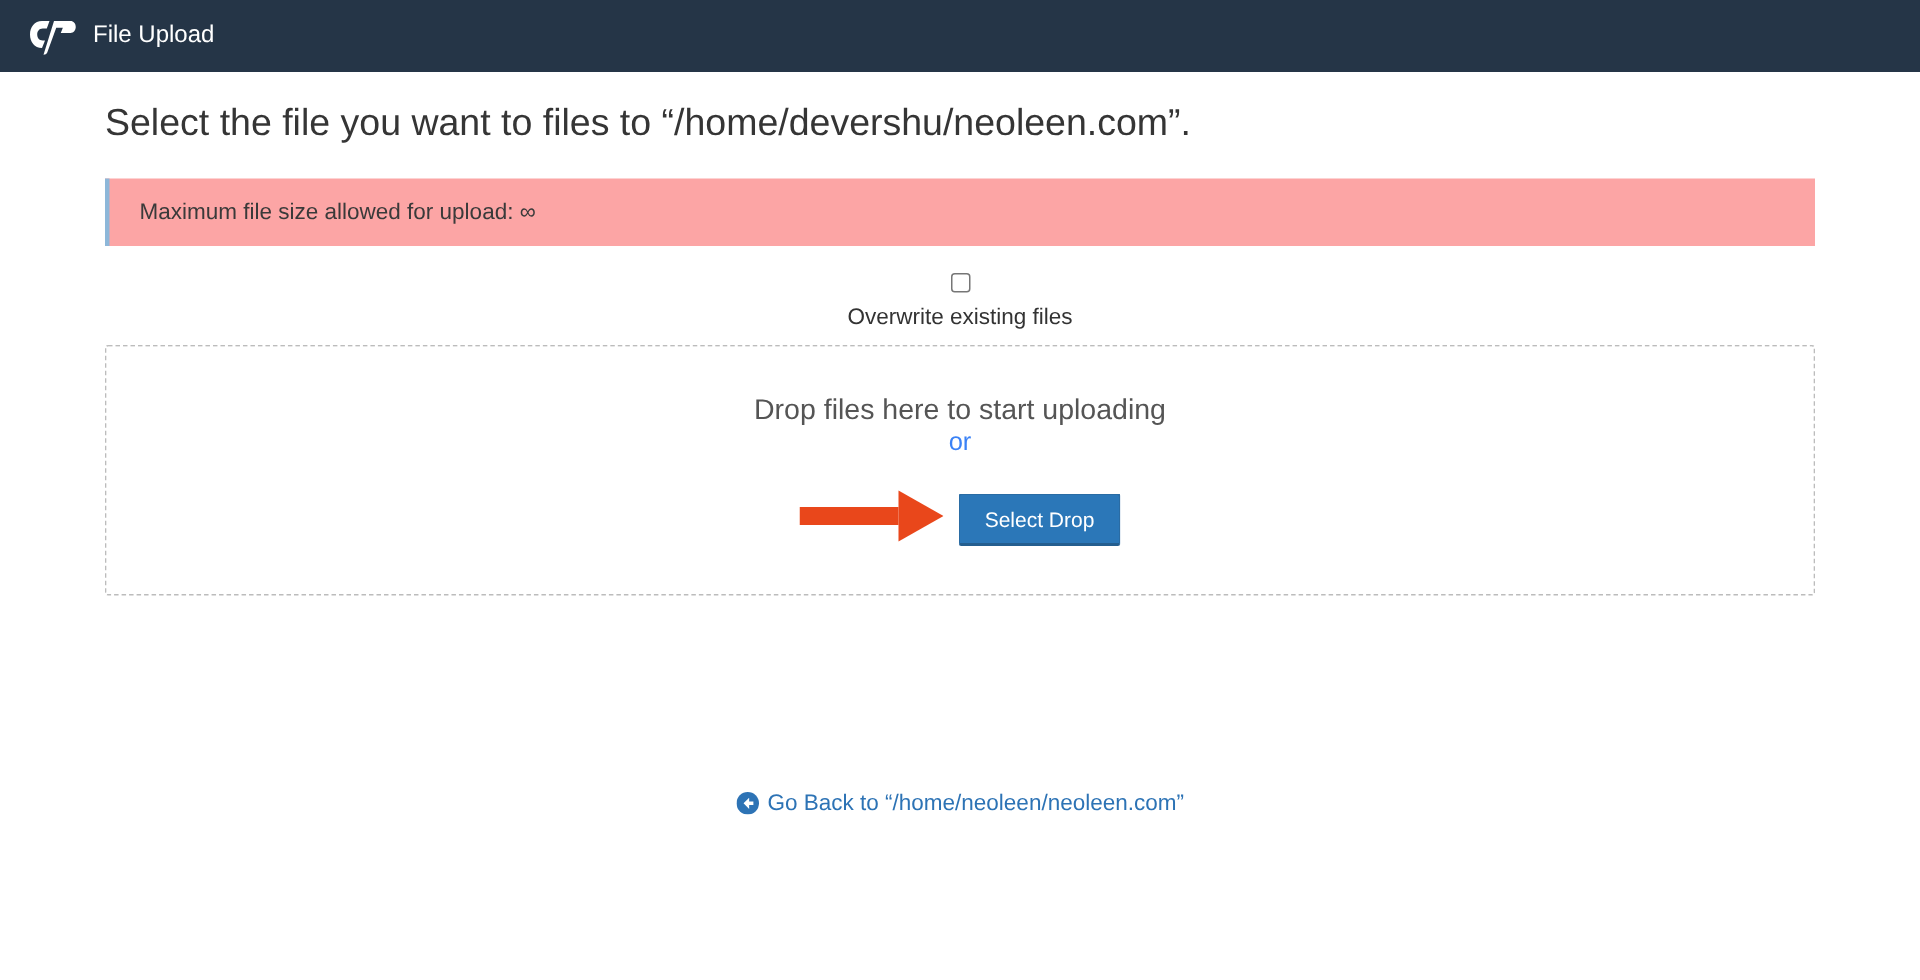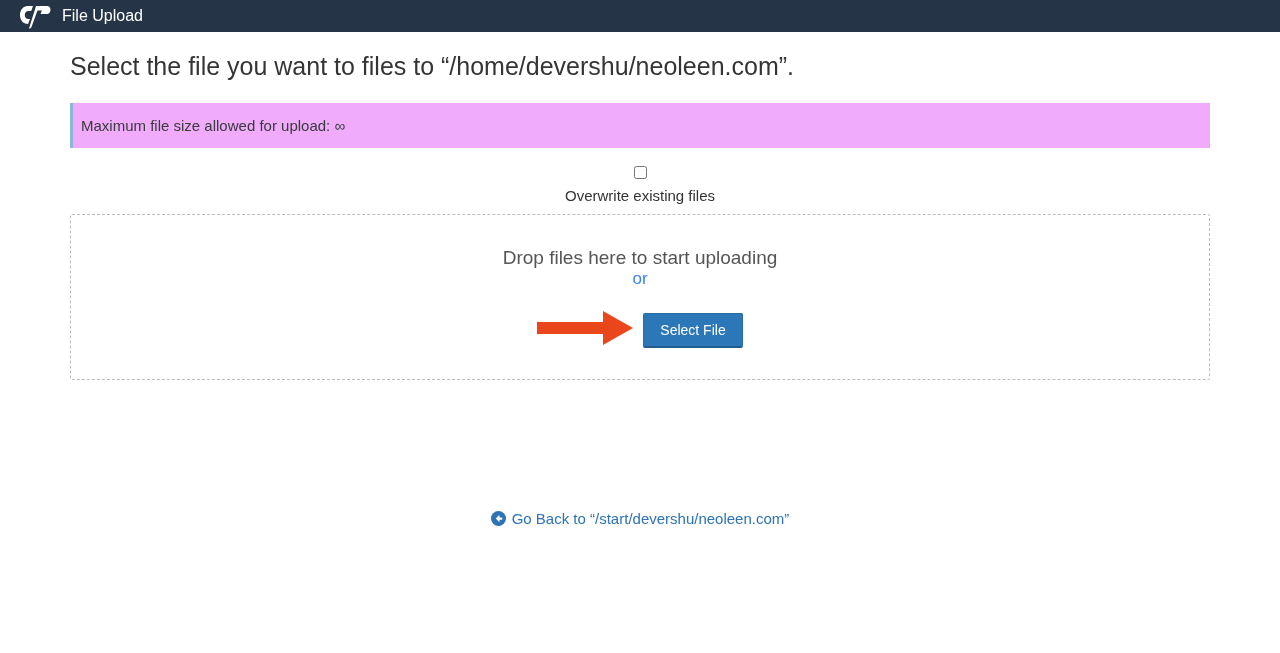--- a/index.html
+++ b/index.html
@@ -9,21 +9,21 @@
     color: #333;
     width: 1280px;
     height: 653px;
     overflow: hidden;
   }
   .header {
     background: #253547;
     color: #fff;
     display: flex;
     align-items: center;
-    height: 32px;
+    height: 48px;
     padding: 0 18px;
     gap: 10px;
   }
   .logo {
     display: inline-flex;
     align-items: center;
     justify-content: center;
   }
   .header-title {
     font-size: 16px;
@@ -32,23 +32,23 @@
   .content {
     padding: 20px 70px 0 70px;
   }
   .page-heading {
     font-size: 25px;
     font-weight: 400;
     color: #353535;
     margin-bottom: 22px;
   }
   .info-banner {
-    background: #f0abfc;
+    background: #fca5a5;
     border-left: 3px solid #8db7d9;
-    padding: 14px 8px;
+    padding: 14px 20px;
     font-size: 15px;
     color: #3a3a3a;
     margin-bottom: 18px;
   }
   .overwrite-row {
     display: flex;
     align-items: center;
     gap: 8px;
     font-size: 15px;
     color: #333;
@@ -137,28 +137,28 @@
   <div class="dropzone">
     <div class="drop-text">Drop files here to start uploading</div>
     <div class="or-text">or</div>
     <div class="select-row">
       <span>
         <svg class="arrow-svg" viewBox="0 0 96 38">
           <rect x="0" y="13" width="66" height="12" fill="#e9471b"></rect>
           <polygon points="66,2 96,19 66,36" fill="#e9471b"></polygon>
         </svg>
       </span>
-      <button class="select-btn">Select File</button>
+      <button class="select-btn">Select Drop</button>
     </div>
   </div>
 
   <div class="goback">
     <a href="#">
       <span class="goback-icon">
         <svg width="15" height="15" viewBox="0 0 16 16">
           <circle cx="8" cy="8" r="8" fill="#2d73b5"></circle>
           <path d="M 9 4 L 5 8 L 9 12 L 9 9.2 L 12 9.2 L 12 6.8 L 9 6.8 Z" fill="#fff"></path>
         </svg>
       </span>
-      <span>Go Back to “/start/devershu/neoleen.com”</span>
+      <span>Go Back to “/home/neoleen/neoleen.com”</span>
     </a>
   </div>
 </div>
 
 </body></html>

